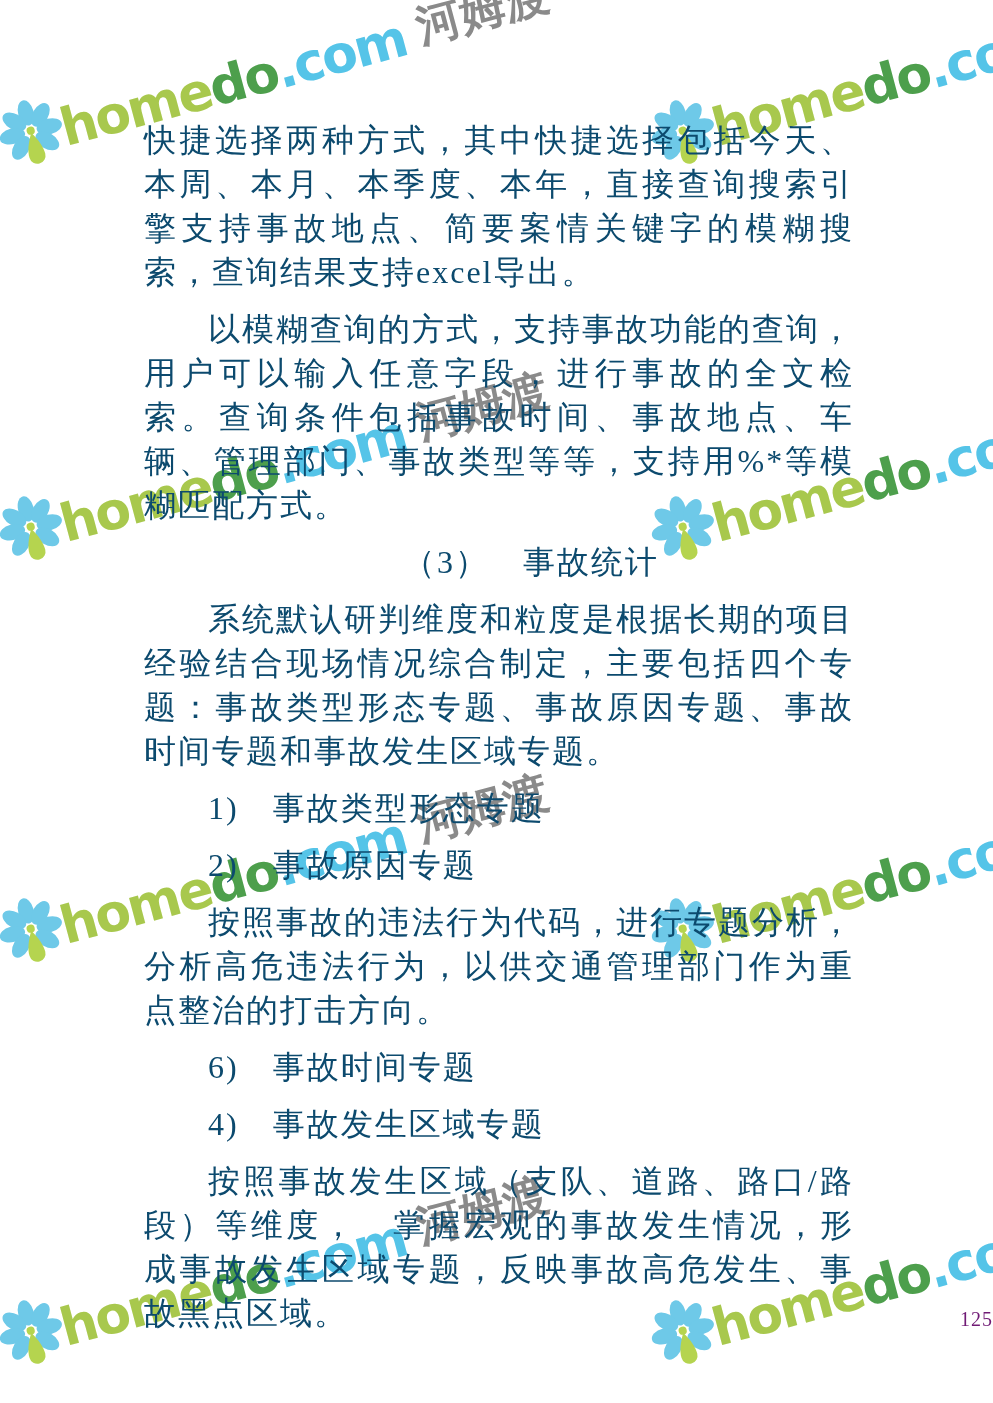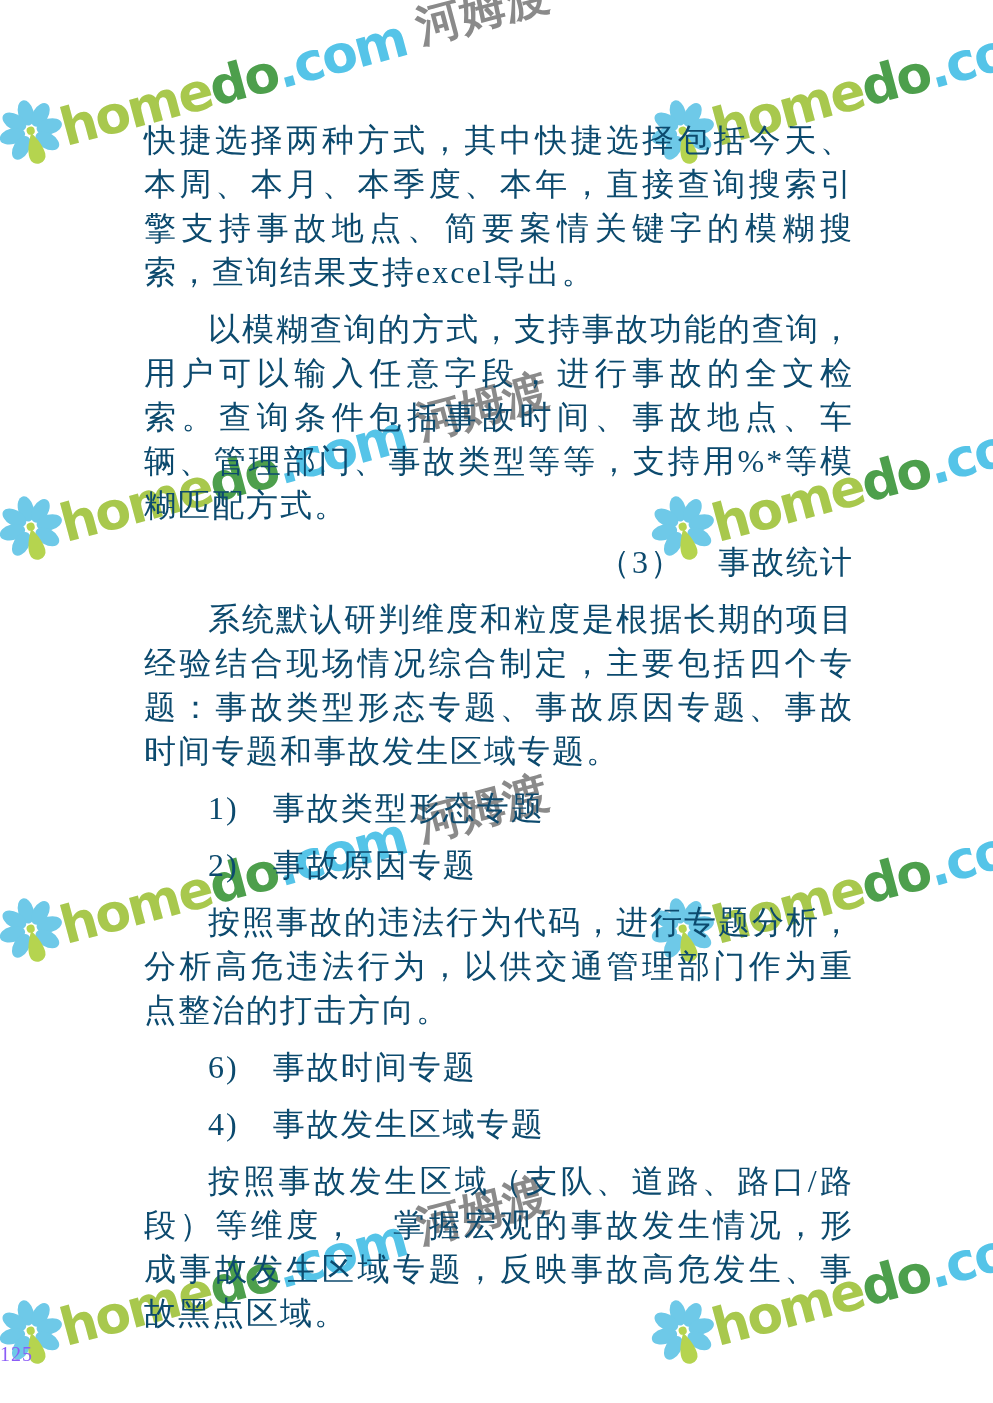--- a/index.html
+++ b/index.html
@@ -52,29 +52,28 @@
     font-size:32px;
     line-height:44px;
     color:#0c4a6e;
     text-align:justify;
     text-justify:inter-character;
     letter-spacing:2px;
   }
   .content p{margin:13px 0;}
   .content p.first{margin-top:0;}
   .content .indent{text-indent:2em;font-family:Liberation Serif, serif;}
-  .content .heading{text-indent:2em;text-align:right;}
+  .content .heading{text-indent:2em;text-align:center;}
   .content .item{text-indent:64px;text-align:left;}
   .page-number{
     position:absolute;z-index:1;
     left:0;right:0;top:1308px;
-    text-align:left;
+    text-align:right;
     font-size:20px;letter-spacing:1px;
-    color:#8b5cf6;
-    margin-top:35px;
+    color:#701a75;
   }
 </style>
 </head>
 <body>
 
 <svg width="0" height="0" style="position:absolute" aria-hidden="true">
   <defs>
     <g id="homedo-flower">
       <ellipse cx="50" cy="22" rx="11.5" ry="19" fill="var(--wm-petal,#6ec9e8)" transform="rotate(0 50 50)"></ellipse>
       <ellipse cx="50" cy="22" rx="11.5" ry="19" fill="var(--wm-petal,#6ec9e8)" transform="rotate(45 50 50)"></ellipse>

